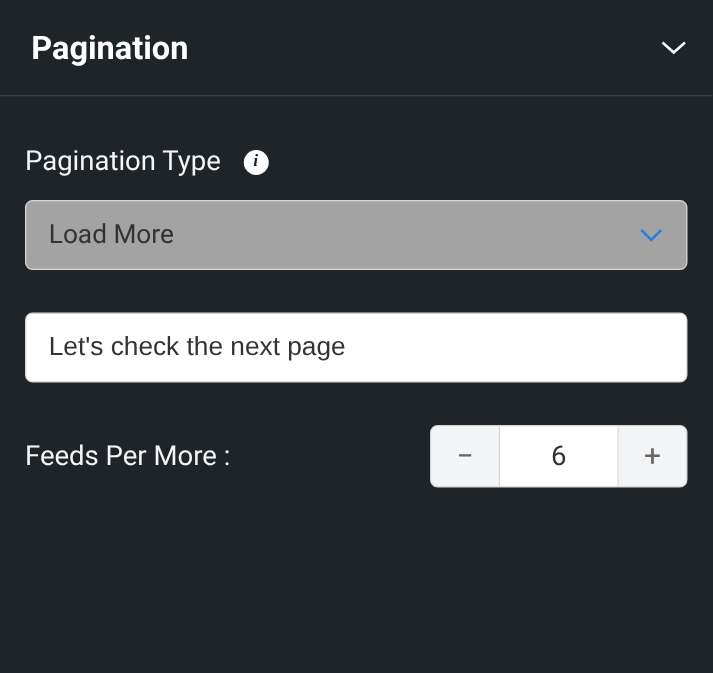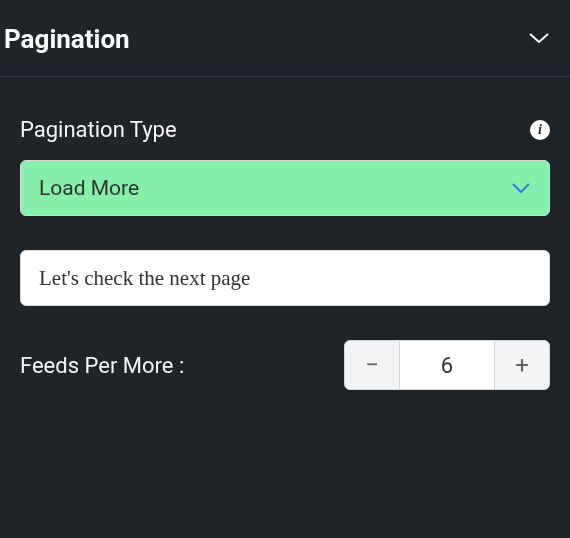--- a/index.html
+++ b/index.html
@@ -11,21 +11,21 @@
       font-family: -apple-system, BlinkMacSystemFont, "Segoe UI", Roboto, sans-serif;
       background: #1f2429;
       color: #f5f5f5;
       width: 570px;
       height: 538px;
     }
     .panel-header {
       display: flex;
       align-items: center;
       justify-content: space-between;
-      padding: 24px 20px 22px 4px;
+      padding: 24px 20px 22px 25px;
       border-bottom: 1px solid #3a4046;
     }
     .panel-title {
       font-size: 26px;
       font-weight: 700;
       color: #ffffff;
     }
     .chevron-icon svg {
       width: 22px;
       height: 14px;
@@ -35,23 +35,22 @@
     }
     .panel-body {
       padding: 40px 20px 20px 20px;
     }
     .field {
       margin-bottom: 34px;
     }
     .field-label-row {
       display: flex;
       align-items: center;
-      gap: 4px;
+      gap: 18px;
       margin-bottom: 18px;
-      justify-content: space-between;
     }
     .field-label {
       font-size: 22px;
       font-weight: 400;
       color: #f5f5f5;
     }
     .info-icon {
       width: 20px;
       height: 20px;
       border-radius: 50%;
@@ -60,21 +59,21 @@
       display: inline-flex;
       align-items: center;
       justify-content: center;
       font-style: italic;
       font-family: Georgia, serif;
       font-weight: 700;
       font-size: 14px;
       line-height: 1;
     }
     .select-box {
-      background: #86efac;
+      background: #a3a3a3;
       border: 1px solid #d8d8d8;
       border-radius: 6px;
       height: 56px;
       display: flex;
       align-items: center;
       justify-content: space-between;
       padding: 0 18px;
       cursor: pointer;
     }
     .select-value {
@@ -90,21 +89,21 @@
     }
     .text-input {
       background: #ffffff;
       border: 1px solid #d8d8d8;
       border-radius: 6px;
       height: 56px;
       width: 100%;
       padding: 0 18px;
       font-size: 21px;
       color: #333;
-      font-family: Liberation Serif, serif;
+      font-family: Liberation Sans, sans-serif;
       outline: none;
     }
     .stepper-row {
       display: flex;
       align-items: center;
       justify-content: space-between;
     }
     .stepper-label {
       font-size: 22px;
       font-weight: 400;

